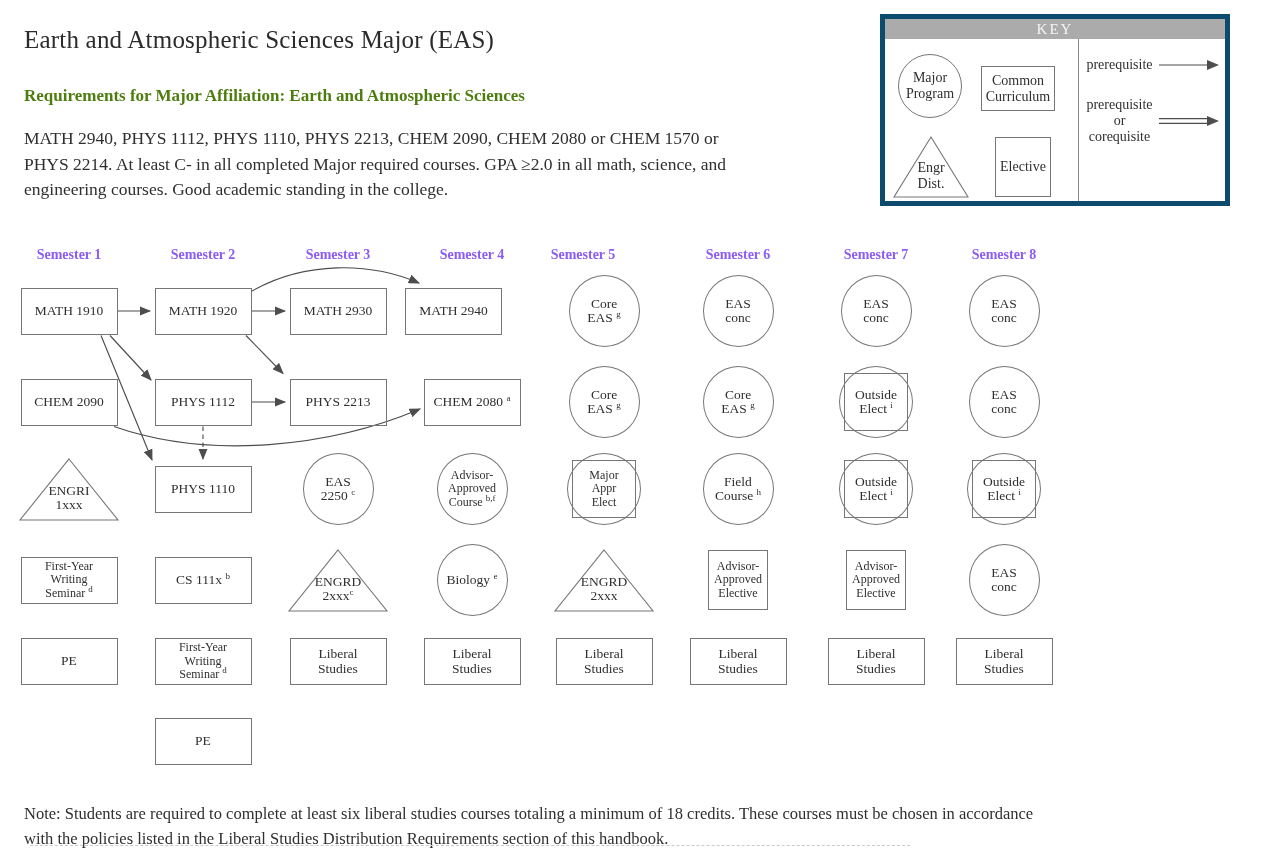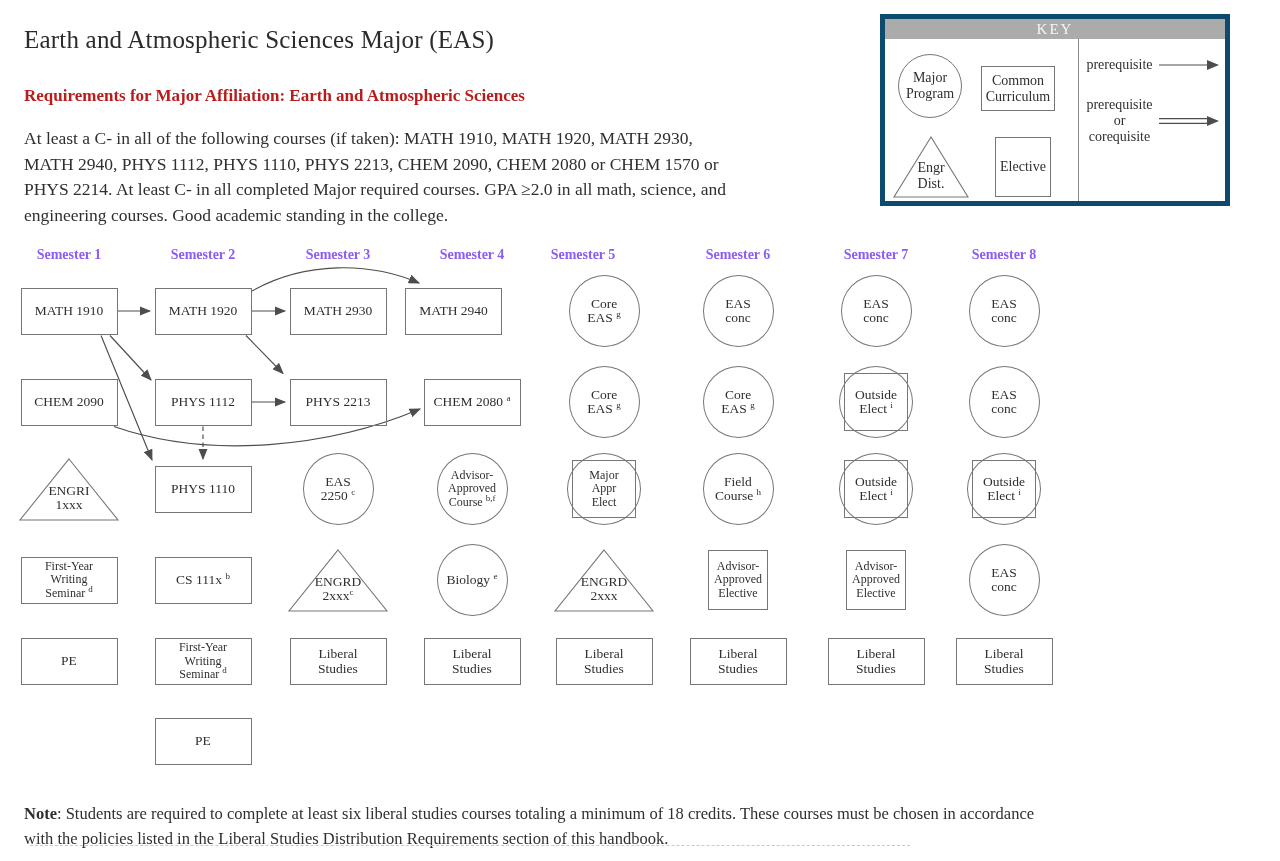--- a/index.html
+++ b/index.html
@@ -3,24 +3,24 @@
 <meta charset="utf-8">
 <style>
   html,body{margin:0;padding:0;background:#fff;}
   #page{
     position:relative;width:1280px;height:861px;background:#ffffff;
     font-family:"Liberation Serif","DejaVu Serif",serif;color:#2f2f2f;overflow:hidden;
   }
   .abs{position:absolute;}
   
   #title{left:24px;top:26px;font-size:25px;font-weight:normal;color:#2b2b2b;letter-spacing:0.2px;}
-  #subtitle{left:24px;top:86px;font-size:17px;font-weight:bold;color:#b91c1c;}
+  #subtitle{left:24px;top:86px;font-size:17px;font-weight:bold;color:#4d7c0f;}
   #requirements{left:24px;top:126px;width:900px;font-size:17.5px;line-height:25.5px;}
   #note{left:24px;top:801px;width:1200px;font-size:16.5px;line-height:25px;}
-  #note b{font-weight:bold;margin-top:40px;}
+  #note b{font-weight:normal;margin-top:40px;}
   #bottom-rule{left:30px;top:845px;width:880px;border-top:1px dashed #c9c9c9;height:0;}
   
   .sem-header{position:absolute;top:247px;width:120px;margin-left:-60px;text-align:center;
     font-size:14px;font-weight:bold;color:#8b5cf6;}
   
   .node{position:absolute;box-sizing:border-box;}
   .node .label{position:absolute;inset:0;display:flex;flex-direction:column;justify-content:center;
     text-align:center;font-size:13.5px;line-height:14.5px;color:#2f2f2f;}
   .node .label.small{font-size:12px;line-height:13.5px;}
   .node sup{font-size:9px;line-height:0;vertical-align:super;}
@@ -52,21 +52,20 @@
 </style>
 </head>
 <body>
 
 <div id="page">
 
   <div id="title" class="abs">Earth and Atmospheric Sciences Major (EAS)</div>
   <div id="subtitle" class="abs">Requirements for Major Affiliation:  Earth and Atmospheric Sciences</div>
 
   <div id="requirements" class="abs">
-    <div>At least a C- in all of the following courses (if taken): MATH 1910, MATH 1920, MATH 2930,</div>
     <div>MATH 2940, PHYS 1112, PHYS 1110, PHYS 2213, CHEM 2090, CHEM 2080 or CHEM 1570 or</div>
     <div>PHYS 2214. At least C- in all completed Major required courses. GPA ≥2.0 in all math, science, and</div>
     <div>engineering courses. Good academic standing in the college.</div>
   </div>
 
   <div id="key" class="abs">
     <div id="key-header">KEY</div>
     <div id="key-body">
       <div id="key-left">
           <div class="key-shape k-circle" style="left: 13px; top: 15px; width: 64px; height: 64px;">

